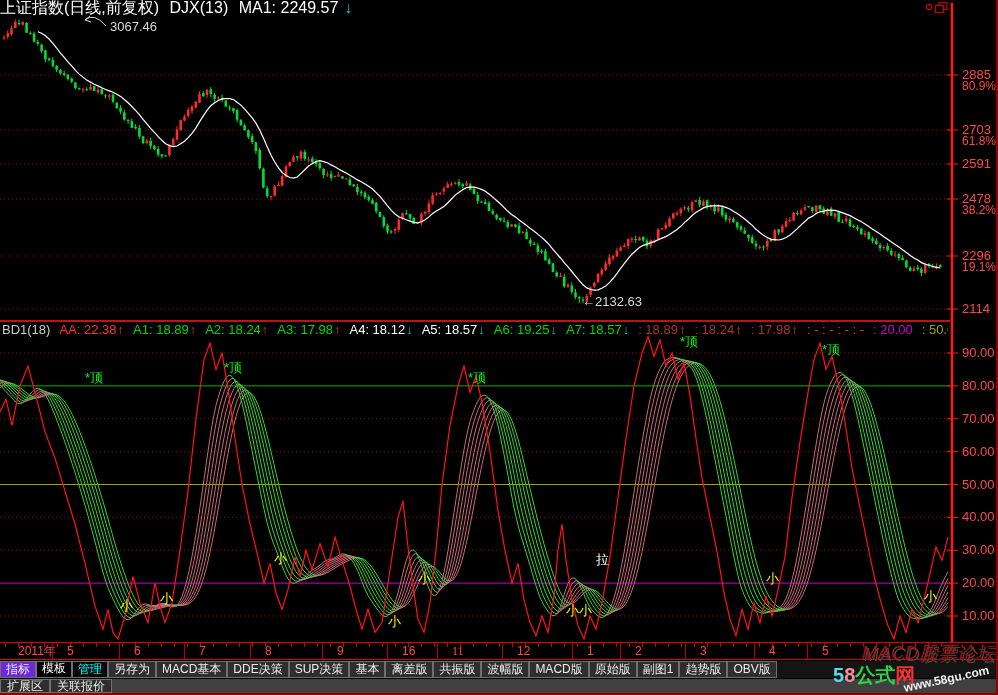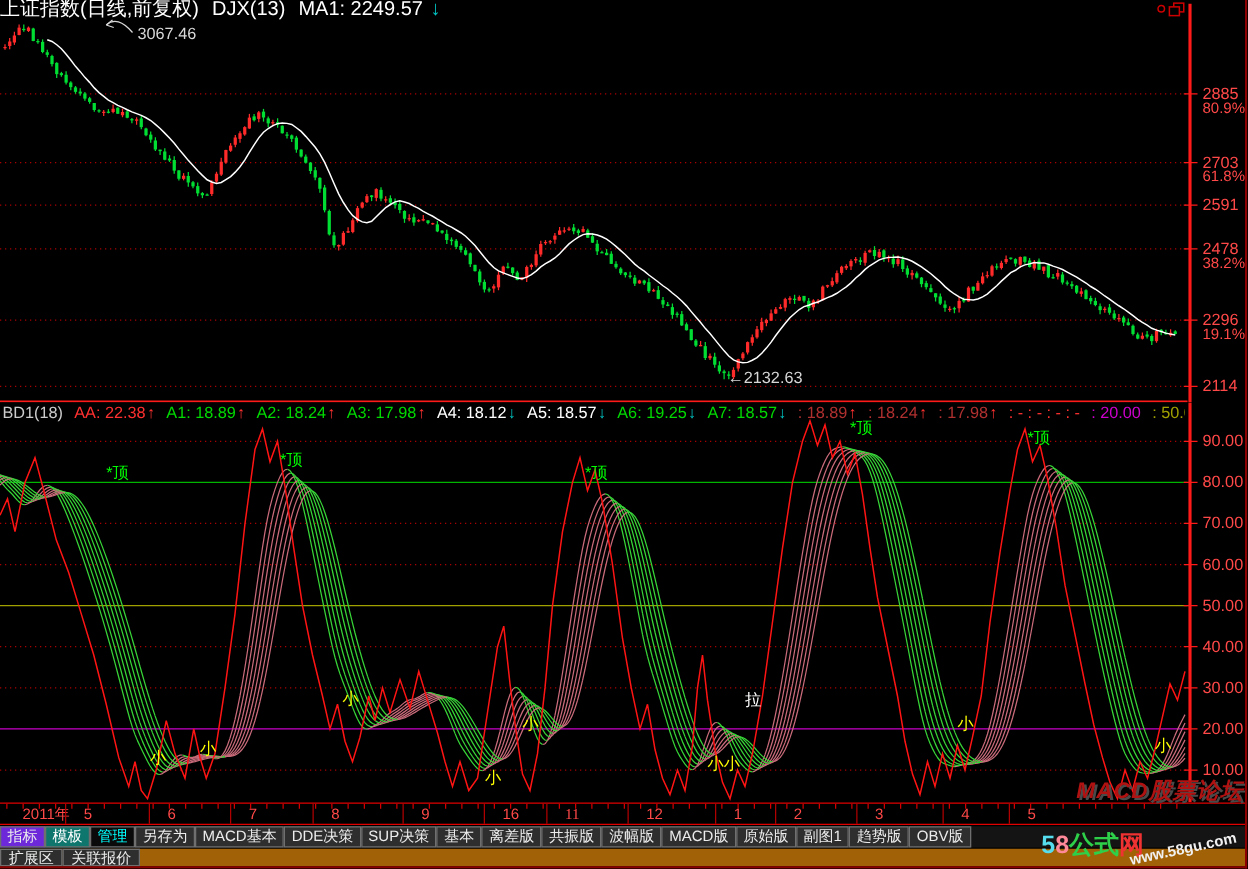--- a/index.html
+++ b/index.html
@@ -18,28 +18,28 @@
              border-top:1px solid #e00000;border-bottom:1px solid #e00000;
              box-sizing:border-box;background:#000;z-index:4;}
   .time-axis .tick{position:absolute;top:0;width:1px;height:4px;background:#d00000;}
   .time-axis .mdiv{position:absolute;top:0;width:1px;height:16px;background:#b00000;}
   .time-axis .mlabel{position:absolute;top:2px;color:#ff4848;font-size:12px;line-height:12px;margin-left:12px;}
   .tabbar{position:absolute;left:0;top:661px;width:998px;height:17px;background:#141414;
           display:flex;align-items:stretch;z-index:4;}
   .tab{display:inline-block;padding:0 5px;font-size:12px;line-height:15px;height:15px;
        border:1px solid #6f6f6f;background:#2e2e2e;color:#ececec;white-space:nowrap;}
   .tab.first{background:#6d28d9;}
-  .tab.active{background:#0f766e;color:#ffffff;}
+  .tab.active{background:#000000;color:#ffffff;font-family:Liberation Mono, monospace;}
   .tab.accent{background:#0a0a0a;color:#00ffff;}
-  .statusbar{position:absolute;left:0;top:679px;width:998px;height:14px;background:#a16207;
+  .statusbar{position:absolute;left:0;top:679px;width:998px;height:14px;background:#404040;
              display:flex;align-items:center;z-index:4;}
   .sitem{display:inline-block;padding:0 6px;font-size:12px;line-height:12px;height:12px;
          border:1px solid #6f6f6f;background:#2e2e2e;color:#ececec;white-space:nowrap;}
-  .wm1{position:absolute;right:3px;top:620px;z-index:50;color:#b01212;font-size:18px;
-       font-weight:bold;font-style:italic;letter-spacing:1px;
+  .wm1{position:absolute;right:3px;top:641px;z-index:50;color:#b01212;font-size:18px;
+       font-weight:normal;font-style:italic;letter-spacing:1px;
        text-shadow:2px 2px 0 #4a4a4a;white-space:nowrap;}
   .wm2{position:absolute;left:833px;top:662px;z-index:50;font-size:20px;font-weight:bold;
        white-space:nowrap;}
   .wm3{position:absolute;left:903px;top:672px;z-index:50;color:#f0f0f0;font-size:12px;
        font-weight:bold;transform:rotate(-12deg);white-space:nowrap;}
   .rborder{position:absolute;right:0;top:0;width:2px;height:695px;background:#8b0000;z-index:60;}
   .bborder{position:absolute;left:0;top:693px;width:998px;height:2px;background:#8b0000;z-index:60;}
   .axlab{font-size:13px;fill:#ff4848;}
   .axlab2{font-size:12px;fill:#ff4848;}
 </style>

